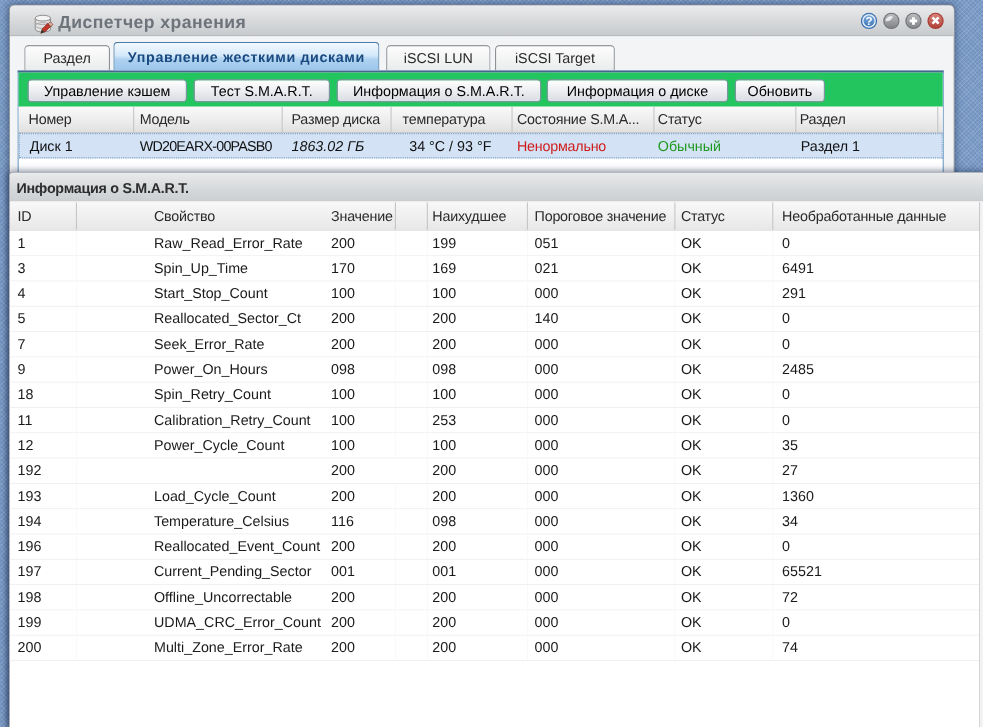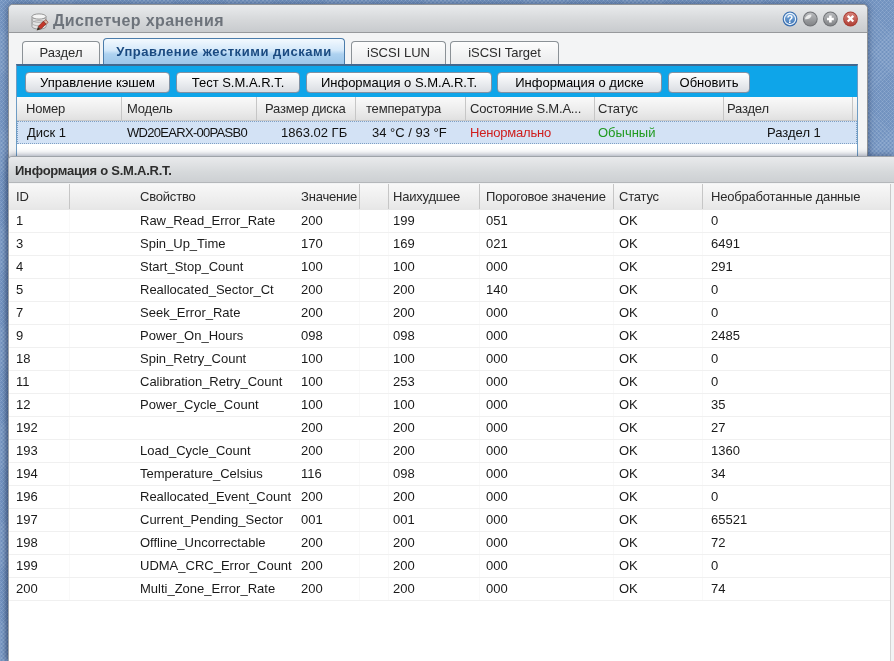--- a/index.html
+++ b/index.html
@@ -53,21 +53,21 @@
 }
 
 #cpanel {
   position:absolute; left:7px; top:59px; width:842px; height:597px;
   background:#ffffff;
   border:1px solid #6e9cc4; border-top:2px solid #42688f;
   z-index:4;
 }
 #toolbar {
   position:absolute; left:0; top:0; width:840px; height:31px;
-  background:#0ea5e9;
+  background:#22c55e;
 }
 .tbtn {
   position:absolute; top:6px; height:21px;
   border:1px solid #8291a3; border-radius:4px;
   background:linear-gradient(#ffffff, #eceef1 50%, #dadde2);
   text-align:center; line-height:19px; color:#000;
 }
 
 #t1head {
   position:absolute; left:0; top:31px; width:840px; height:24px;
@@ -193,25 +193,25 @@
       <div class="hc hls" style="left:105px; width:135px; padding-left:5px;">Модель</div>
       <div class="hc hls" style="left:240px; width:99px; padding-left:8px;">Размер диска</div>
       <div class="hc hls" style="left:339px; width:110px; padding-left:10px;">температура</div>
       <div class="hc hls" style="left:449px; width:129px; padding-left:4px;">Состояние S.M.A...</div>
       <div class="hc hls" style="left:578px; width:129px; padding-left:3px;">Статус</div>
       <div class="hc hls" style="left:707px; width:129px; padding-left:3px;">Раздел</div>
     </div>
     <div id="t1row">
       <div class="rc txt" style="left:0;   width:105px; padding-left:9px;">Диск 1</div>
       <div class="rc" style="left:105px; width:135px; padding-left:4px; letter-spacing:-0.7px;">WD20EARX-00PASB0</div>
-      <div class="rc txt" style="left:256px; width:99px; padding-left:7px;">1863.02 ГБ</div>
+      <div class="rc txt" style="left:240px; width:99px; padding-left:7px;font-style:italic;">1863.02 ГБ</div>
       <div class="rc txt" style="left:339px; width:110px; padding-left:15px;">34 °C / 93 °F</div>
       <div class="rc hls" style="left:449px; width:129px; padding-left:3px; color:#cf1d1d;">Ненормально</div>
       <div class="rc txt" style="left:578px; width:129px; padding-left:2px; color:#1f9a1f;">Обычный</div>
-      <div class="rc txt" style="left:707px; width:129px; padding-left:3px;margin-left:39px;">Раздел 1</div>
+      <div class="rc txt" style="left:707px; width:129px; padding-left:3px;">Раздел 1</div>
     </div>
   </div>
 </div>
 
 <div id="panel2">
   <div id="p2titlebar">
       <div id="p2title">Информация о S.M.A.R.T.</div>
     </div>
   <div id="p2head">
     <div class="h2 hls cid">ID</div>

